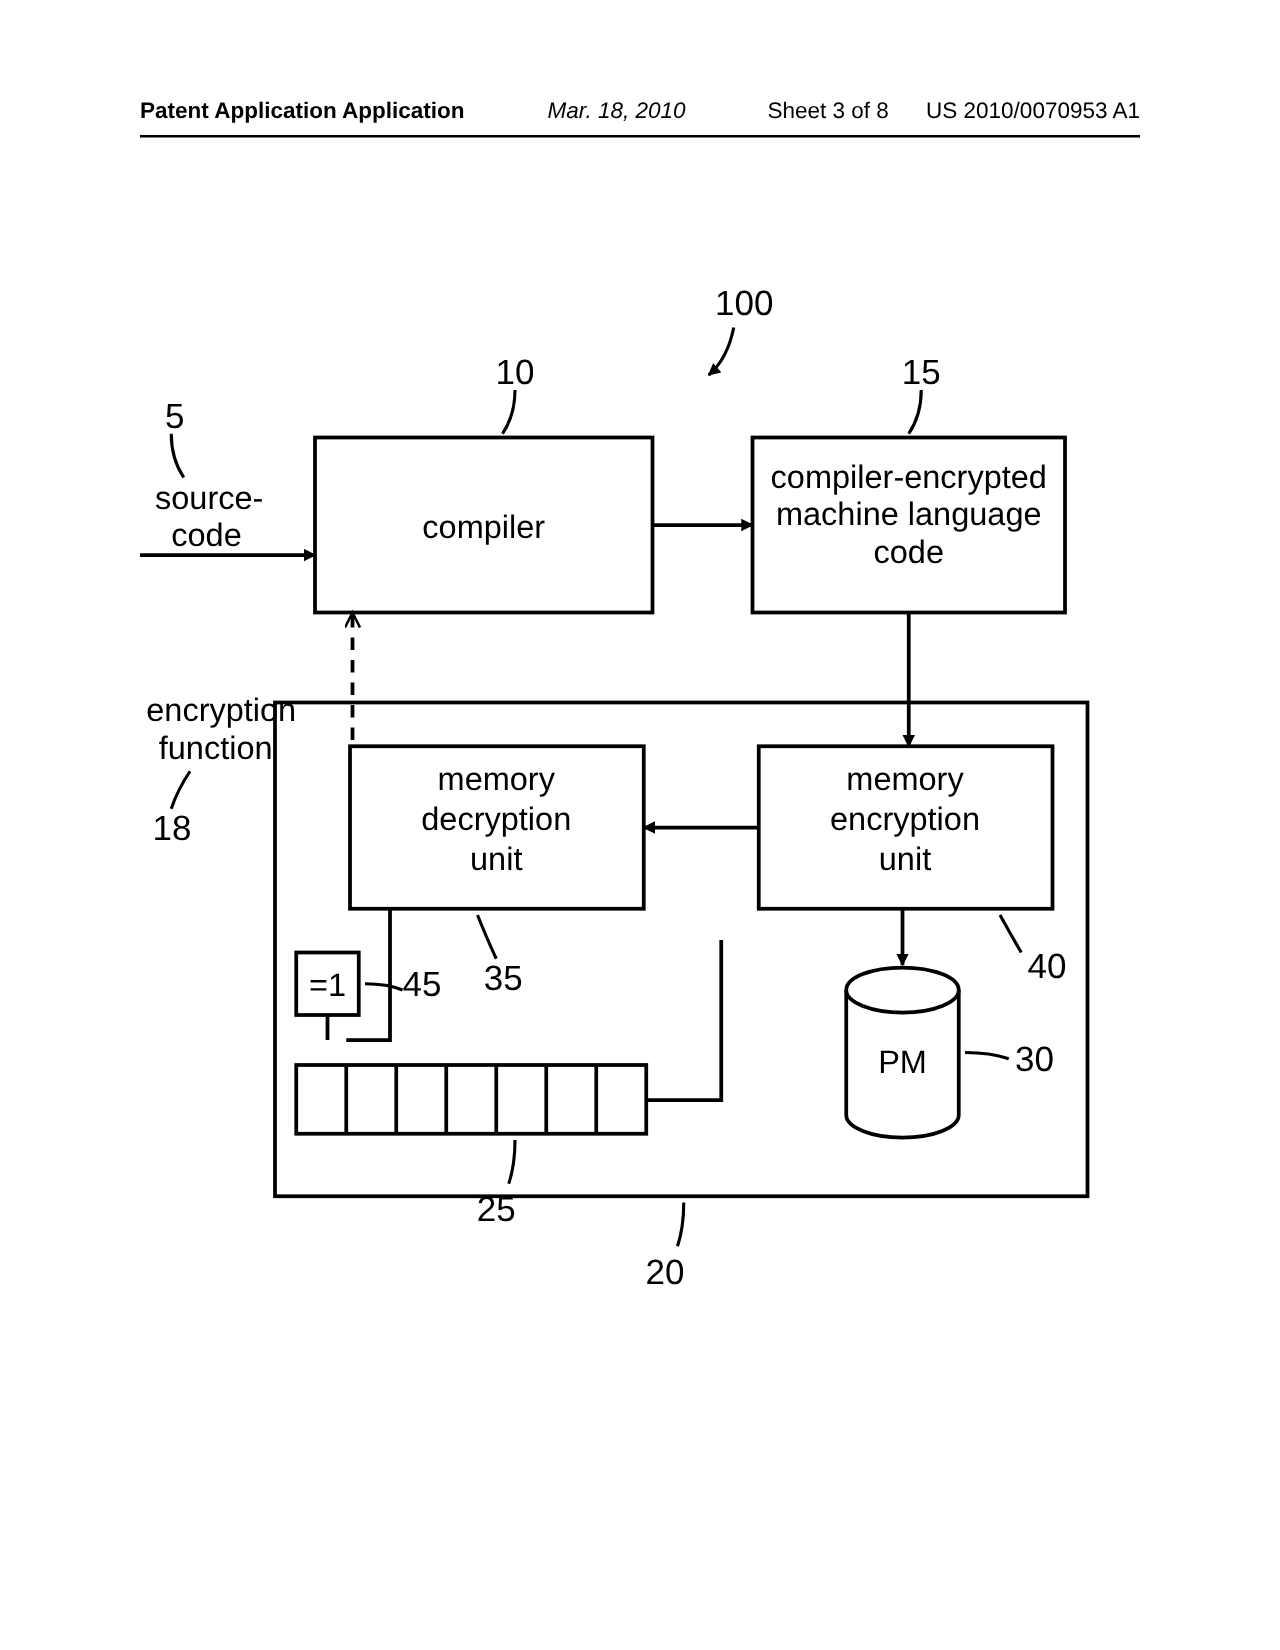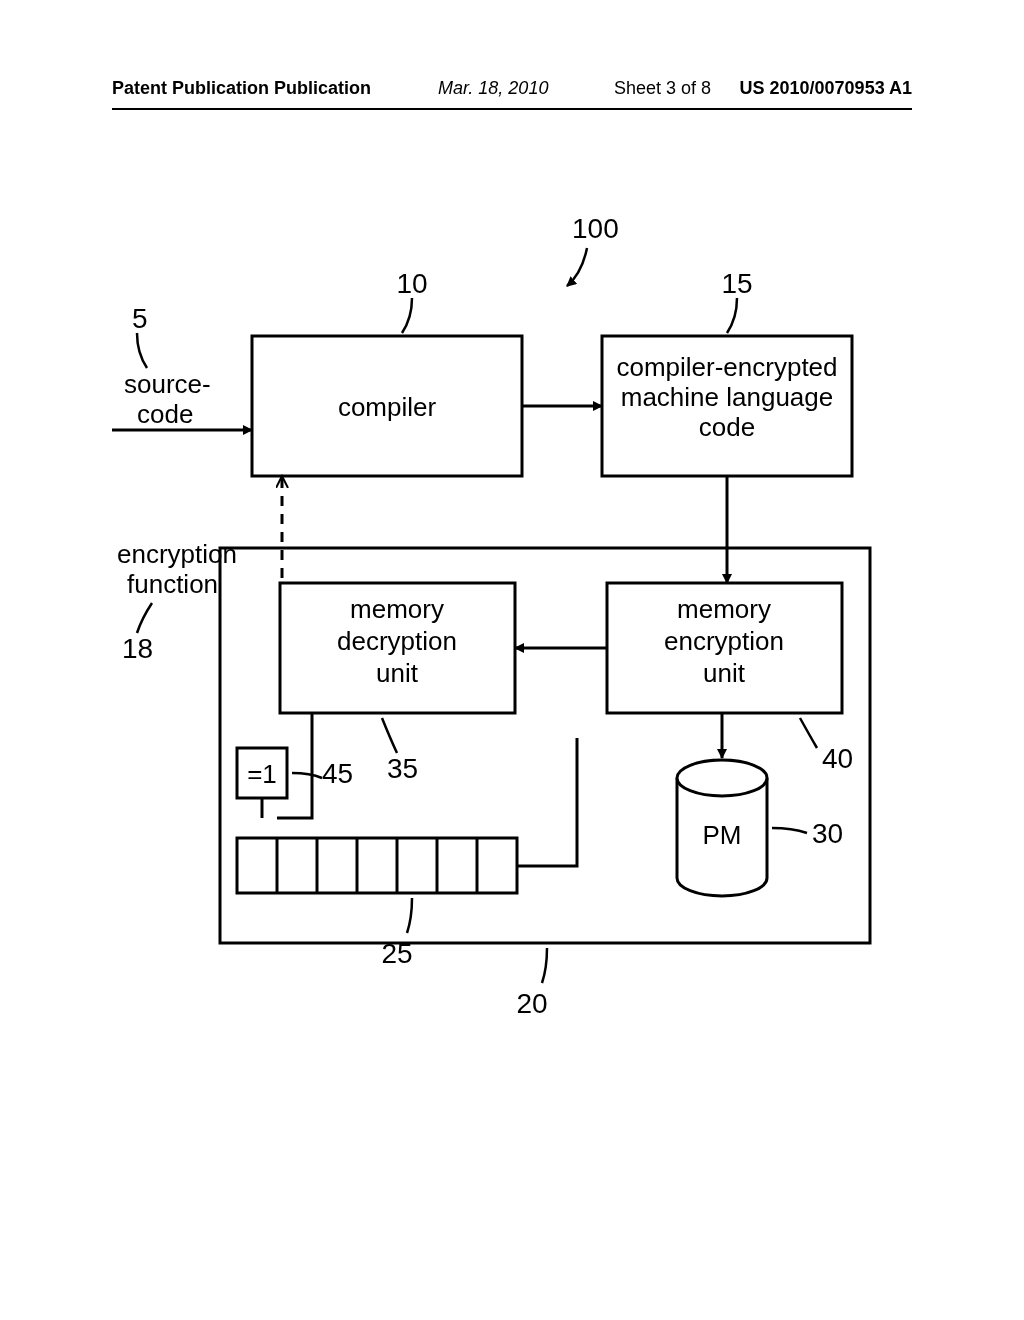--- a/index.html
+++ b/index.html
@@ -33,25 +33,25 @@
   }
   .header-text {
     position: absolute;
     top: 0;
     font-size: 18px;
     color: #000;
   }
   .pub-type { left: 112px; font-weight: bold; }
   .pub-date { left: 438px; font-style: italic; }
   .pub-sheet { left: 590px; margin-left: 24px; }
-  .pub-id   { right: 112px; font-weight: bold; }
+  .pub-id   { right: 112px; font-weight: normal; }
   .diagram {
     position: absolute;
     left: 112px;
-    top: 178px;
+    top: 192px;
     width: 800px;
     height: 950px;
   }
   svg { display: block; }
   .box {
     fill: white;
     stroke: #000;
     stroke-width: 3;
   }
   .label {
@@ -72,21 +72,21 @@
     text-align: center;
     font-size: 34px;
     font-family: Arial, Helvetica, sans-serif;
   }
 </style>
 </head>
 <body>
 
 <div class="page">
   <div class="header">
-    <span class="header-text pub-type">Patent Publication Publication</span>
+    <span class="header-text pub-type">Patent Application Application</span>
     <span class="header-text pub-date">Mar. 18, 2010</span>
     <span class="header-text pub-sheet">Sheet 3 of 8</span>
     <span class="header-text pub-id">US 2010/0070953 A1</span>
     <div class="header-line"></div>
   </div>
 
   <div class="diagram">
     <svg width="800" height="1000" viewBox="0 0 800 1000">
       <defs>
         <marker id="arrow" markerWidth="12" markerHeight="12" refX="9" refY="5" orient="auto" markerUnits="userSpaceOnUse">

